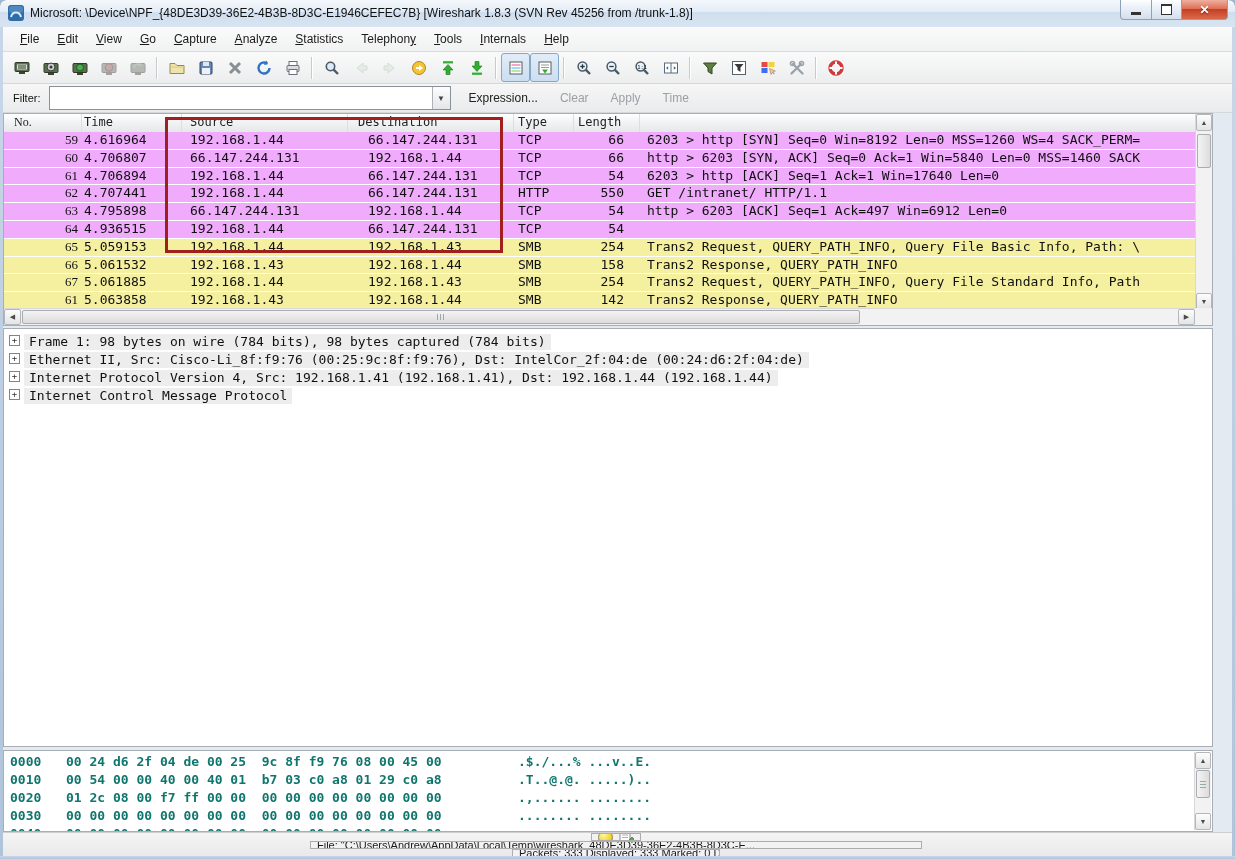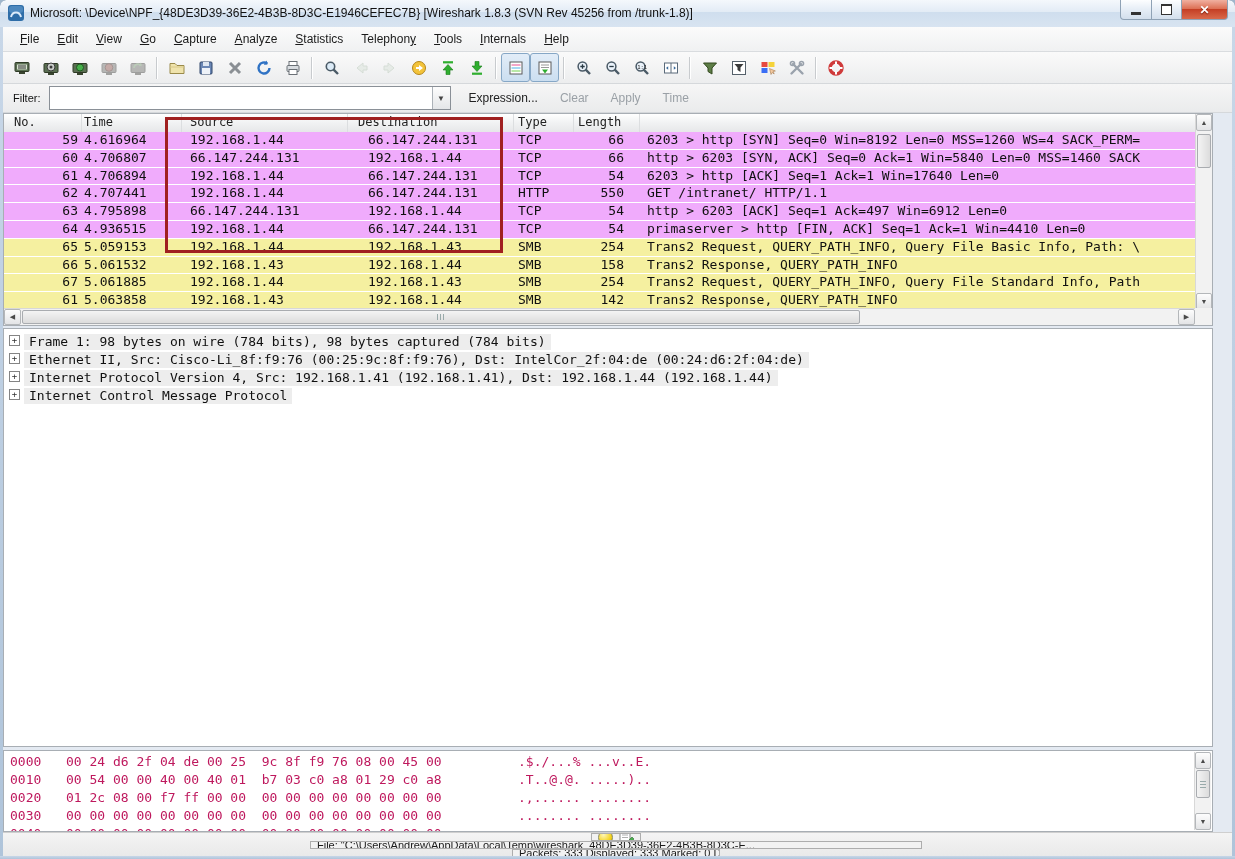--- a/index.html
+++ b/index.html
@@ -46,21 +46,21 @@
   #packet-list{position:absolute;left:3px;top:113px;width:1210px;height:213px;background:#fff;border:1px solid #A8AEB4;box-sizing:border-box;}
   .pl-header{position:absolute;left:0;top:0;right:17px;height:18px;display:grid;
              grid-template-columns:78px 100px 166px 166px 60px 66px 1fr;
              background:linear-gradient(#FFFFFF,#F2F3F4 45%,#E6E7E9);border-bottom:1px solid #C9CCCF;}
   .pl-header .pc{font-size:12px;color:#222;border-right:1px solid #DCDEE0;line-height:17px;}
   #packet-rows{position:absolute;left:0;top:18px;right:17px;height:178px;overflow:hidden;}
   .prow{display:grid;grid-template-columns:78px 100px 166px 166px 60px 66px 1fr;height:17.8px;box-sizing:border-box;border-bottom:1.5px solid #FFF;}
   .prow.green{background:#f0abfc;}
   .prow.yellow{background:#F5F0A0;}
   .pc{overflow:hidden;white-space:pre;font-family:"DejaVu Sans Mono",monospace;font-size:13px;line-height:16px;color:#101010;}
-  .pc-no{text-align:right;padding-right:4px;}
+  .pc-no{text-align:right;padding-right:4px;font-family:Liberation Serif, serif;}
   .pc-time{padding-left:2px;}
   .pc-source{padding-left:8px;}
   .pc-destination{padding-left:20px;}
   .pc-type{padding-left:4px;}
   .pc-length{text-align:right;padding-right:16px;}
   .pc-info{padding-left:7px;}
   .pl-header .pc-no{text-align:left;padding-left:10px;}
   .pl-header .pc-destination{padding-left:10px;}
   .pl-header .pc-length{text-align:left;padding-left:4px;}
   .pl-header .pc-info{padding-left:3px;}
@@ -85,21 +85,21 @@
   
   #red-box{position:absolute;left:165px;top:117px;width:332px;height:130px;border:3px solid #A02020;pointer-events:none;z-index:50;}
   
   #details-pane{position:absolute;left:3px;top:328px;width:1210px;height:419px;background:#fff;border:1px solid #A8AEB4;box-sizing:border-box;padding-top:3px;}
   .drow{position:relative;height:17px;margin-bottom:1px;padding-left:20px;white-space:nowrap;}
   .expander{position:absolute;left:5px;top:3px;width:9px;height:9px;border:1px solid #848484;background:#fff;
             font-size:9px;line-height:8px;text-align:center;color:#333;font-family:"DejaVu Sans Mono",monospace;}
   .dlabel{display:inline-block;background:#EDEDED;padding:0 5px;font-family:"DejaVu Sans Mono",monospace;font-size:13px;line-height:16px;color:#101010;}
   
   #hex-pane{position:absolute;left:3px;top:750px;width:1210px;height:82px;background:#fff;border:1px solid #A8AEB4;box-sizing:border-box;overflow:hidden;padding-top:2px;}
-  .hrow{height:18px;white-space:pre;font-family:"DejaVu Sans Mono",monospace;font-size:13px;line-height:17px;color:#be185d;}
+  .hrow{height:18px;white-space:pre;font-family:"DejaVu Sans Mono",monospace;font-size:13px;line-height:17px;color:#0f766e;font-weight:bold;}
   .h-off{display:inline-block;width:56px;padding-left:6px;}
   .h-hex{display:inline-block;width:452px;}
   #hex-vscroll{height:78px;}
   
   #statusbar{position:absolute;left:0px;bottom:0;width:1235px;height:27px;background:linear-gradient(#F4F4F4,#E8E8E8);
              border-top:1px solid #CFCFCF;display:flex;align-items:center;padding:0 3px;box-sizing:border-box;flex-direction:column;}
   .sseg{height:20px;border:1px solid #ADADAD;background:#F2F2F2;display:flex;align-items:center;
         font-size:11px;color:#1a1a1a;padding:0 6px;margin-right:3px;box-sizing:border-box;white-space:nowrap;overflow:hidden;}
   #seg-icons{width:50px;justify-content:space-around;padding:0 3px;}
   #seg-file{width:612px;}
@@ -411,21 +411,20 @@
           <div class="pc pc-length">54</div>
           <div class="pc pc-info">http &gt; 6203 [ACK] Seq=1 Ack=497 Win=6912 Len=0</div>
         </div>
         <div class="prow green">
           <div class="pc pc-no">64</div>
           <div class="pc pc-time">4.936515</div>
           <div class="pc pc-source">192.168.1.44</div>
           <div class="pc pc-destination">66.147.244.131</div>
           <div class="pc pc-type">TCP</div>
           <div class="pc pc-length">54</div>
-          <div class="pc pc-info">primaserver &gt; http [FIN, ACK] Seq=1 Ack=1 Win=4410 Len=0</div>
         </div>
         <div class="prow yellow">
           <div class="pc pc-no">65</div>
           <div class="pc pc-time">5.059153</div>
           <div class="pc pc-source">192.168.1.44</div>
           <div class="pc pc-destination">192.168.1.43</div>
           <div class="pc pc-type">SMB</div>
           <div class="pc pc-length">254</div>
           <div class="pc pc-info">Trans2 Request, QUERY_PATH_INFO, Query File Basic Info, Path: \</div>
         </div>

